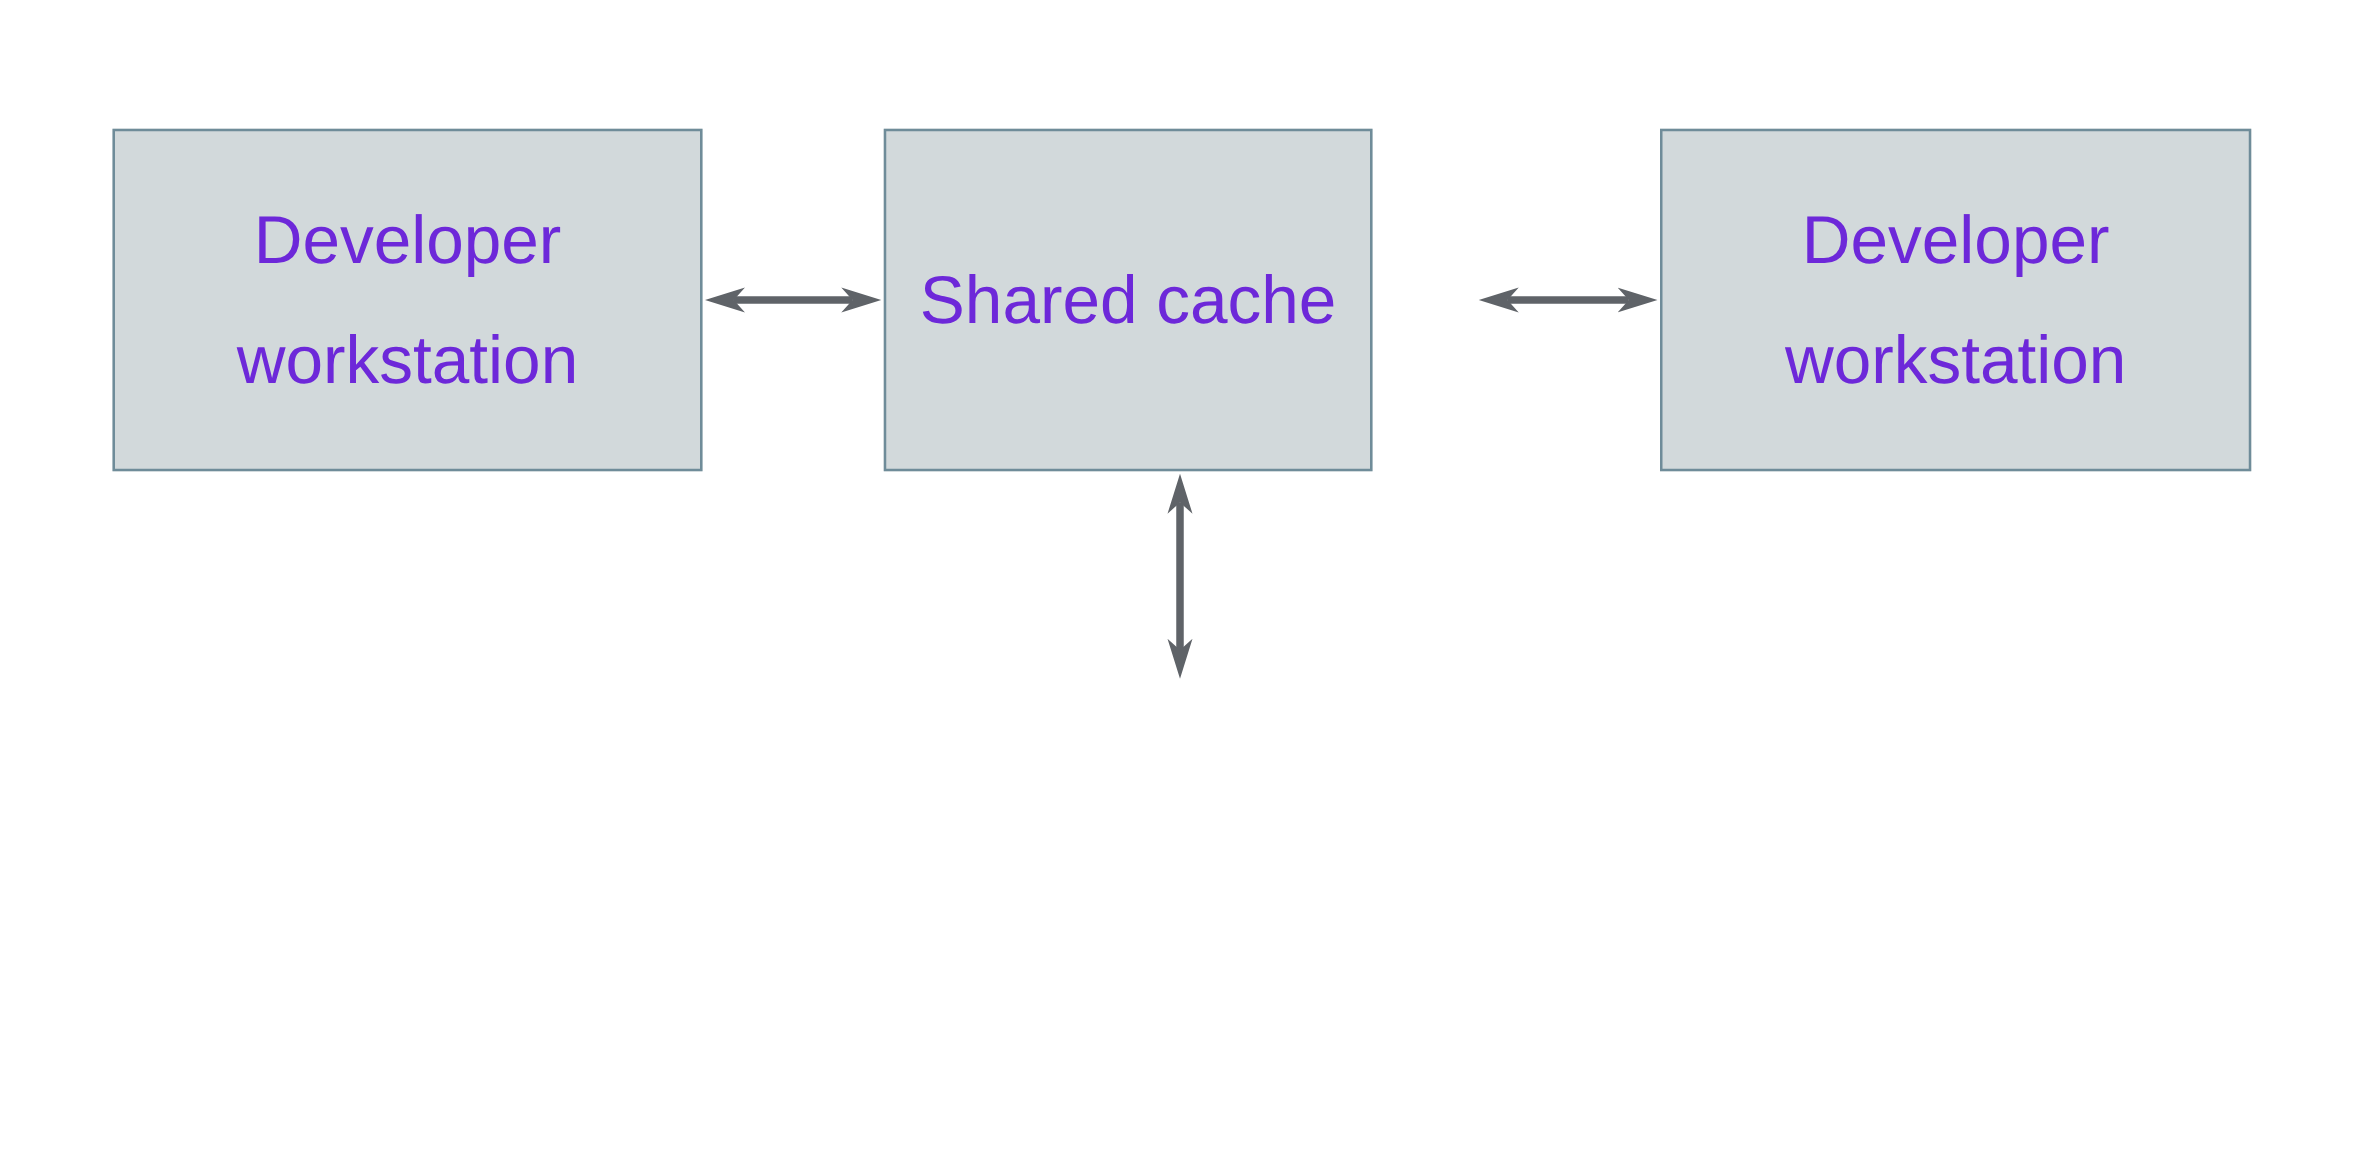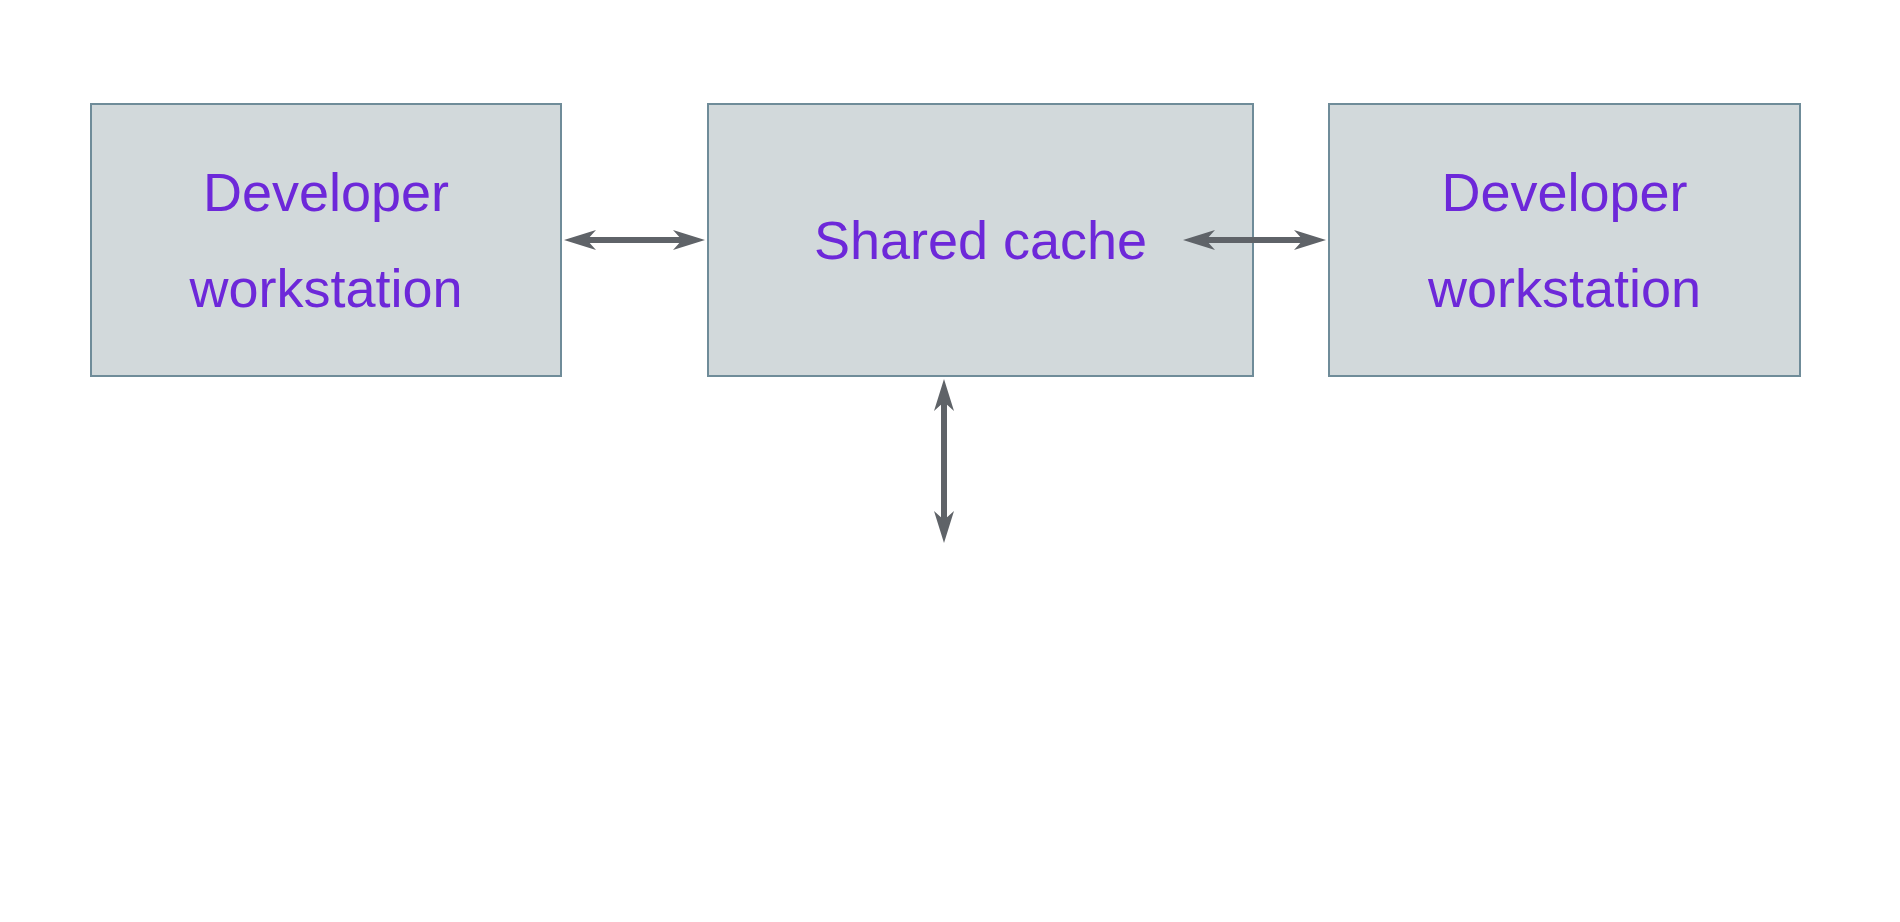--- a/index.html
+++ b/index.html
@@ -23,21 +23,21 @@
     display: flex;
     align-items: center;
     justify-content: center;
     text-align: center;
     color: #6d28d9;
     font-size: 54px;
     line-height: 96px;
     padding: 0 10px;
   }
   #node-dev-left   { left: 90px;   top: 103px; width: 472px; height: 274px; }
-  #node-cache      { left: 707px;  top: 103px; width: 547px; height: 274px; }
+  #node-cache      { left: 707px;  top: 103px; width: 391px; height: 274px; }
   #node-dev-right  { left: 1328px; top: 103px; width: 473px; height: 274px; }
   #node-ci         { left: 707px;  top: 545px; width: 474px; height: 274px; }
   svg.arrow-layer {
     position: absolute;
     left: 0; top: 0;
     width: 1900px;
     height: 922px;
     pointer-events: none;
   }
 </style>

